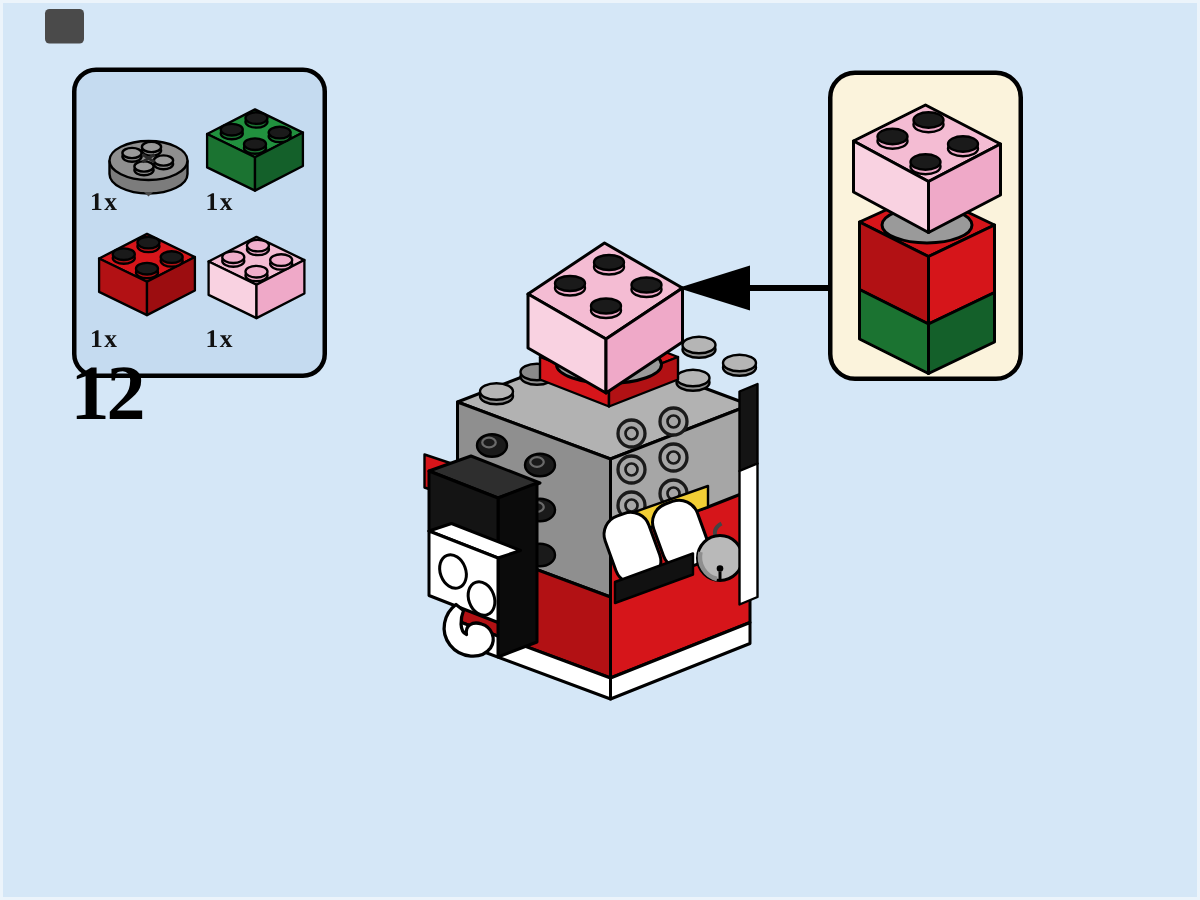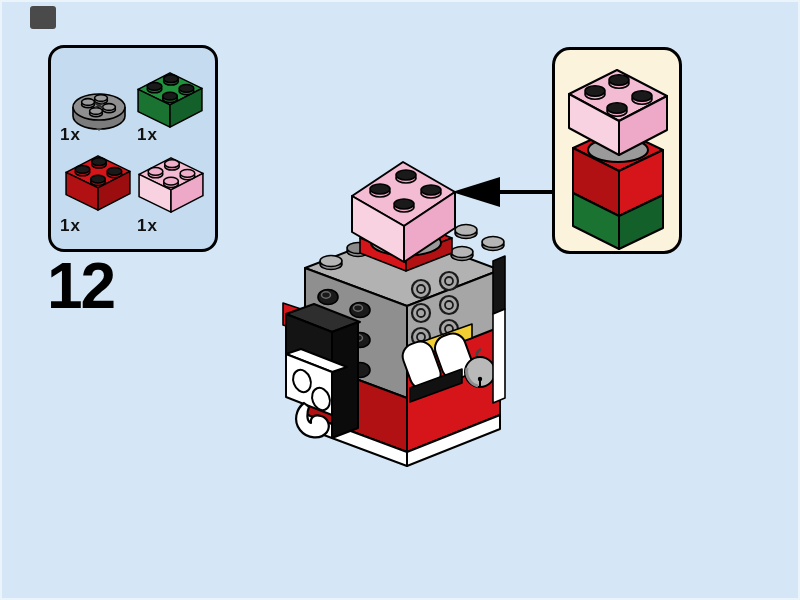--- a/index.html
+++ b/index.html
@@ -1,42 +1,42 @@
 <!DOCTYPE html>
 <html style="--page_bg: #D5E7F7; --marker: #4A4A4A; --box_blue: #C5DBF0; --cream: #FBF3DC; --red: #D6151A; --red_dark: #B21114; --red_deep: #9C0D10; --green_top: #21913E; --green_left: #1B7331; --green_right: #14602A; --pink_top: #F4BCD3; --pink_left: #F9D2E1; --pink_right: #EFA9C8; --pink_stud: #F0AECB; --gray_top: #B2B2B2; --gray_left: #8F8F8F; --gray_front: #A6A6A6; --gray_dark: #7C7C7C; --gray_plate: #9A9A9A; --stud_black: #1A1A1A; --yellow: #F2CE35; --bell: #B9B9B9; --black_piece: #141414; --white: #FFFFFF;"><head>
 <meta charset="utf-8">
 <style>
   html,body{margin:0;padding:0;}
   .page{
     position:relative;
     width:800px;height:600px;
     background:var(--page_bg,#D5E7F7);
     overflow:hidden;
-    font-family:Liberation Sans, sans-serif;
+    font-family:Liberation Serif, serif;
     box-shadow: inset 0 0 0 2px rgba(255,255,255,.55);
   }
   .page-marker{
     position:absolute;left:30px;top:6px;width:26px;height:23px;
     background:var(--marker,#4A4A4A);border-radius:3px;
   }
   .parts-box{
     position:absolute;left:48px;top:45px;width:170px;height:207px;
     background:var(--box_blue,#C5DBF0);
     border:3px solid #000;border-radius:16px;
     box-sizing:border-box;
   }
   .parts-box .icon{position:absolute;}
   .qty-label{
     position:absolute;
     font-size:17px;font-weight:600;letter-spacing:1px;color:#111;
     line-height:1;
   }
   .step-number{
-    position:absolute;left:47px;top:254px;
-    font-size:64px;font-weight:bold;color:#000;
+    position:absolute;left:47px;top:237px;
+    font-size:52px;font-weight:bold;color:#000;
     letter-spacing:-2px;line-height:1;
   }
   .callout-box{
     position:absolute;left:552px;top:47px;width:130px;height:207px;
     background:var(--cream,#FBF3DC);
     border:3px solid #000;border-radius:18px;
     box-sizing:border-box;overflow:hidden;
   }
   .callout-box svg{position:absolute;left:0;top:0;}
   .model-layer{position:absolute;left:0;top:0;}

